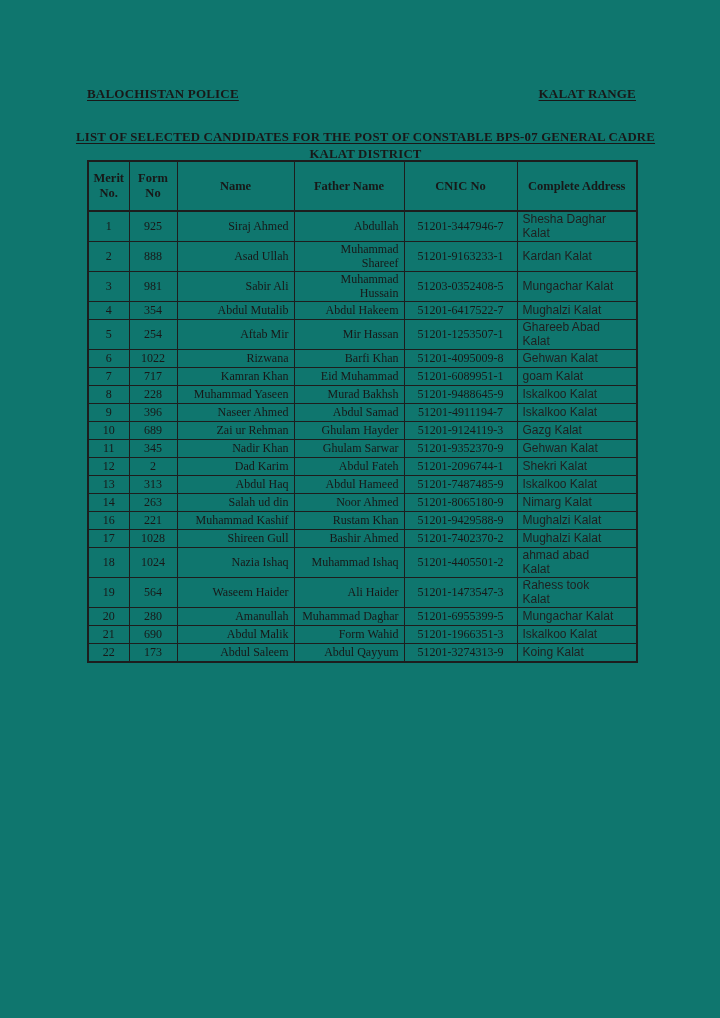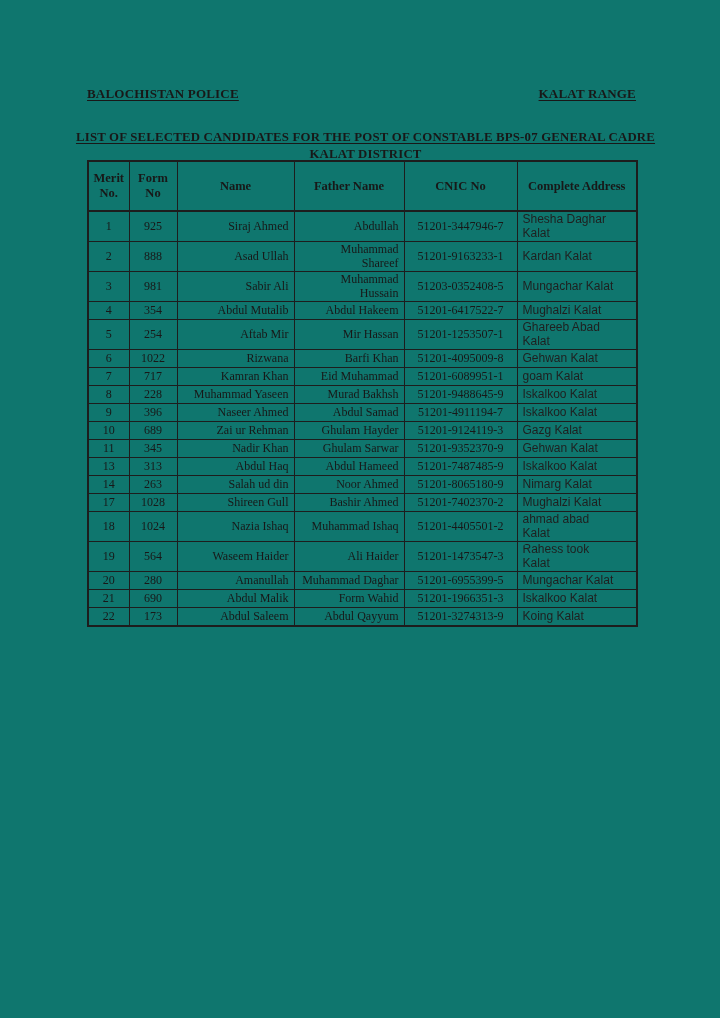--- a/index.html
+++ b/index.html
@@ -220,34 +220,50 @@
           </tr>
           <tr>
             <td class="c-merit">11</td>
             <td class="c-form">345</td>
             <td class="c-name">Nadir Khan</td>
             <td class="c-father">Ghulam Sarwar</td>
             <td class="c-cnic">51201-9352370-9</td>
             <td class="c-address">Gehwan Kalat</td>
           </tr>
           <tr>
+            <td class="c-merit">12</td>
+            <td class="c-form">2</td>
+            <td class="c-name">Dad Karim</td>
+            <td class="c-father">Abdul Fateh</td>
+            <td class="c-cnic">51201-2096744-1</td>
+            <td class="c-address">Shekri Kalat</td>
+          </tr>
+          <tr>
             <td class="c-merit">13</td>
             <td class="c-form">313</td>
             <td class="c-name">Abdul Haq</td>
             <td class="c-father">Abdul Hameed</td>
             <td class="c-cnic">51201-7487485-9</td>
             <td class="c-address">Iskalkoo Kalat</td>
           </tr>
           <tr>
             <td class="c-merit">14</td>
             <td class="c-form">263</td>
             <td class="c-name">Salah ud din</td>
             <td class="c-father">Noor Ahmed</td>
             <td class="c-cnic">51201-8065180-9</td>
             <td class="c-address">Nimarg Kalat</td>
+          </tr>
+          <tr>
+            <td class="c-merit">16</td>
+            <td class="c-form">221</td>
+            <td class="c-name">Muhammad Kashif</td>
+            <td class="c-father">Rustam Khan</td>
+            <td class="c-cnic">51201-9429588-9</td>
+            <td class="c-address">Mughalzi Kalat</td>
           </tr>
           <tr>
             <td class="c-merit">17</td>
             <td class="c-form">1028</td>
             <td class="c-name">Shireen Gull</td>
             <td class="c-father">Bashir Ahmed</td>
             <td class="c-cnic">51201-7402370-2</td>
             <td class="c-address">Mughalzi Kalat</td>
           </tr>
           <tr>

